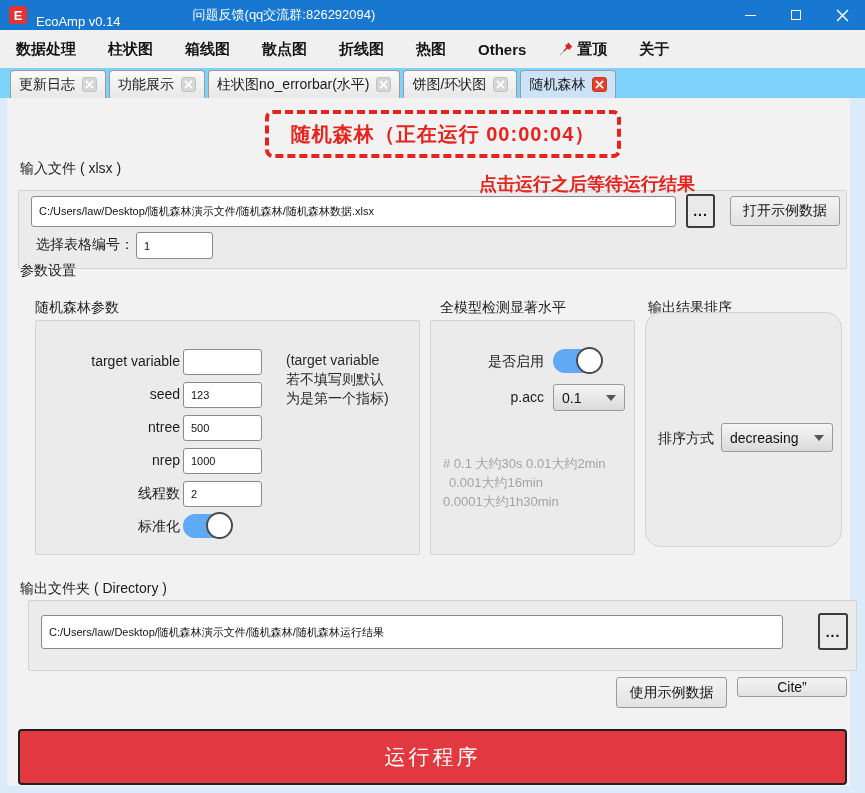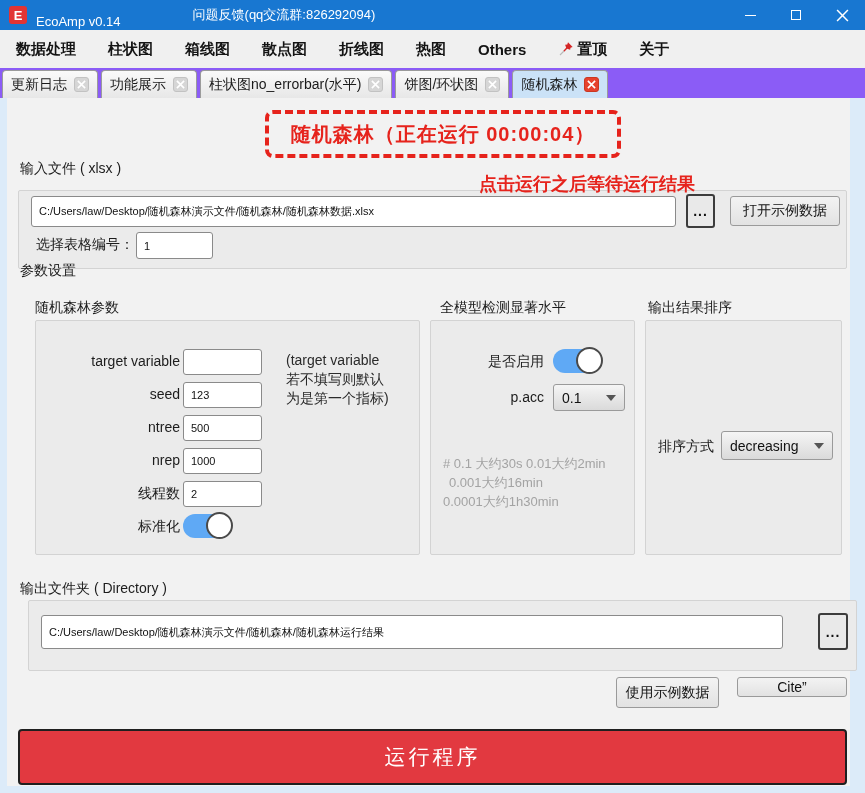--- a/index.html
+++ b/index.html
@@ -20,22 +20,22 @@
   .min-glyph { width:11px; height:0; border-top:1.6px solid #fff; }
   .max-glyph { width:10px; height:10px; border:1.6px solid #fff; }
 
   
   .menubar { position:absolute; left:0; top:30px; width:865px; height:38px; background:#f0f0f0;
              display:flex; align-items:center; padding-left:16px; gap:32px;
              font-size:15px; font-weight:bold; color:#141414; }
   .menu-item { display:flex; align-items:center; gap:3px; cursor:pointer; white-space:nowrap; }
 
   
-  .tabbar { position:absolute; left:0; top:68px; width:865px; height:30px; background:#8b5cf6;
-            display:flex; align-items:flex-end; padding-left:2px; }
+  .tabbar { position:absolute; left:0; top:68px; width:865px; height:30px; background:#7dd3fc;
+            display:flex; align-items:flex-end; padding-left:10px; }
   .tab-underline { position:absolute; left:0; top:97px; width:865px; height:1px; background:#b9cfe2; }
   .tab { height:28px; display:flex; align-items:center; gap:7px; padding:0 8px;
          background:linear-gradient(#fafafa,#e7e7e7); border:1px solid #9b9b9b; border-bottom:none;
          border-radius:4px 4px 0 0; margin-right:3px; font-size:14px; color:#1a1a1a; cursor:pointer; }
   .tab.active { background:#cbe2f7; }
   .tab-close { width:15px; height:15px; border-radius:3px; background:#d6d6d6; border:1px solid #c2c2c2;
                display:flex; align-items:center; justify-content:center; cursor:pointer; }
   .tab.active .tab-close { background:#e6412d; border-color:#c93722; }
 
   
@@ -64,21 +64,21 @@
          border-radius:3px; font-family:"Liberation Sans", sans-serif; font-size:14px; color:#111;
          display:flex; align-items:center; justify-content:center; cursor:pointer; }
   .btn-browse { border:2px solid #3c3c3c; background:#e9e9e9; font-weight:bold; letter-spacing:1px; }
   .lbl { position:absolute; font-size:14px; color:#1c1c1c; white-space:nowrap; }
 
   
   .panel { position:absolute; background:#ebebeb; border:1px solid #d3d3d3; border-radius:2px; }
   .panel-title { position:absolute; font-size:14px; color:#1c1c1c; }
   .rf-box   { left:35px;  top:320px; width:385px; height:235px; }
   .sig-box  { left:430px; top:320px; width:205px; height:235px; }
-  .sort-box { left:645px; top:320px; width:197px; height:235px; }
+  .sort-box { left:645px; top:312px; width:197px; height:235px;border-radius:16px; }
 
   .rf-row-label { position:absolute; width:140px; text-align:right; font-size:14px; color:#1c1c1c; }
   .rf-input { left:147px; width:79px; height:26px; }
 
   .toggle { position:absolute; width:48px; height:24px; border-radius:12px; background:#5fa9f5; cursor:pointer; }
   .toggle .knob { position:absolute; right:-2px; top:-2px; width:27px; height:27px; border-radius:50%;
                   background:#fff; border:2.5px solid #4a4a4a; }
 
   .dropdown { position:absolute; background:linear-gradient(#f5f5f5,#dadada); border:1px solid #9a9a9a;
               border-radius:3px; display:flex; align-items:center; padding:0 8px; font-size:14px;
@@ -265,18 +265,18 @@
       <span class="caret"></span>
     </div>
   </div>
 
   <div class="section-label" style="left:20px; top:580px;">输出文件夹 ( Directory )</div>
   <div class="groupbox gb2">
     <input class="txt" style="left: 12px; top: 14px; width: 742px; height: 34px;" value="C:/Users/law/Desktop/随机森林演示文件/随机森林/随机森林运行结果">
     <button class="btn btn-browse" style="left:789px; top:12px; width:30px; height:37px;">...</button>
   </div>
 
-  <button class="btn" style="left:616px; top:677px; width:103px; height:31px;">使用示例数据</button>
+  <button class="btn" style="left:616px; top:677px; width:111px; height:31px;">使用示例数据</button>
   <button class="btn" style="left:737px; top:677px; width:110px; height:20px;">Cite”</button>
 
   <div class="run-btn">运行程序</div>
 
 </div>
 
 </body></html>

